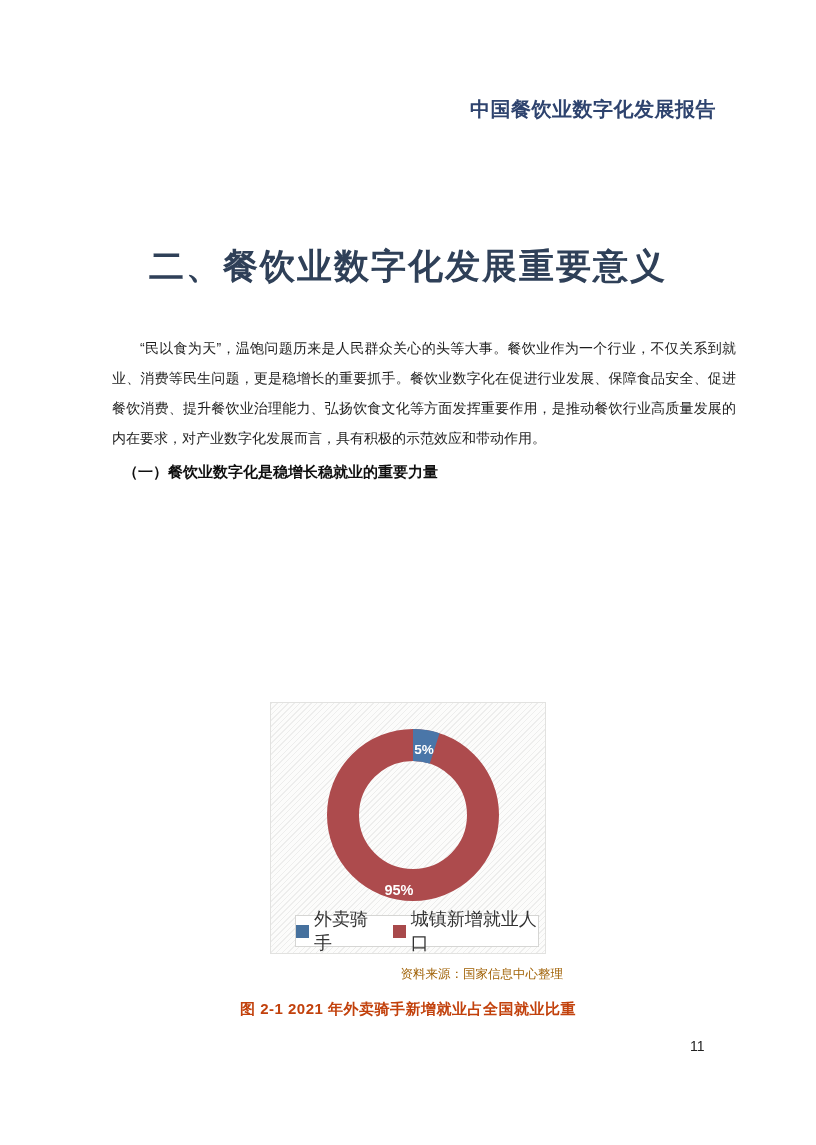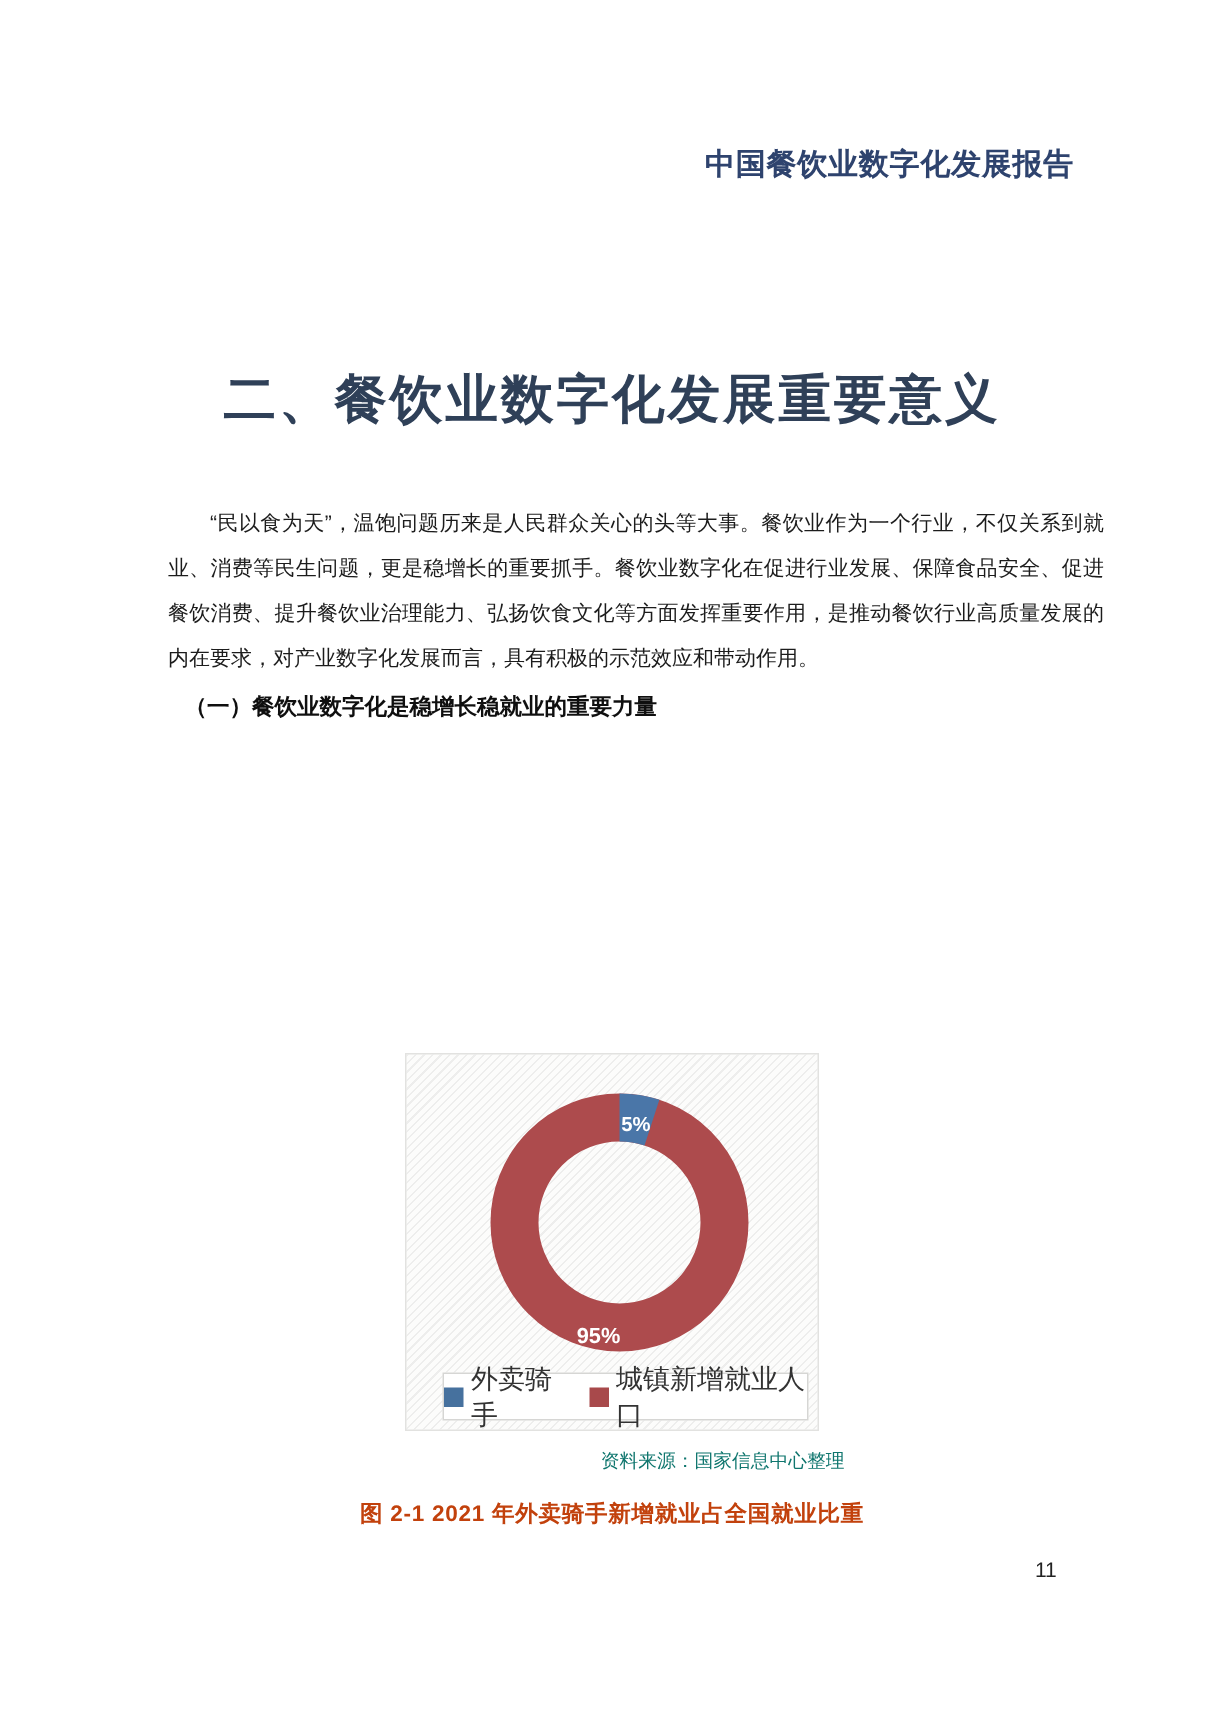--- a/index.html
+++ b/index.html
@@ -37,21 +37,21 @@
   .legend{
     position:absolute;left:24px;right:6px;bottom:6px;height:32px;
     background:#ffffff;border:1px solid #d6d6d4;box-sizing:border-box;
     display:flex;align-items:center;justify-content:center;gap:16px;
     font-family:"Liberation Serif",serif;font-size:18px;color:#333333;
   }
   .legend-item{display:flex;align-items:center;gap:5px;}
   .legend-swatch{width:13px;height:13px;flex:0 0 auto;}
   .source-note{
     position:absolute;top:966px;left:270px;width:293px;text-align:right;
-    font-size:12.5px;color:#0f766e;
+    font-size:12.5px;color:#a16207;
   }
   .fig-caption{
     position:absolute;top:1000px;left:0;width:100%;text-align:center;
     font-size:15px;font-weight:bold;color:#c2410c;letter-spacing:0.5px;
   }
   .page-number{
     position:absolute;top:1038px;left:690px;font-size:14px;color:#222222;
   }
 </style>
 </head>

